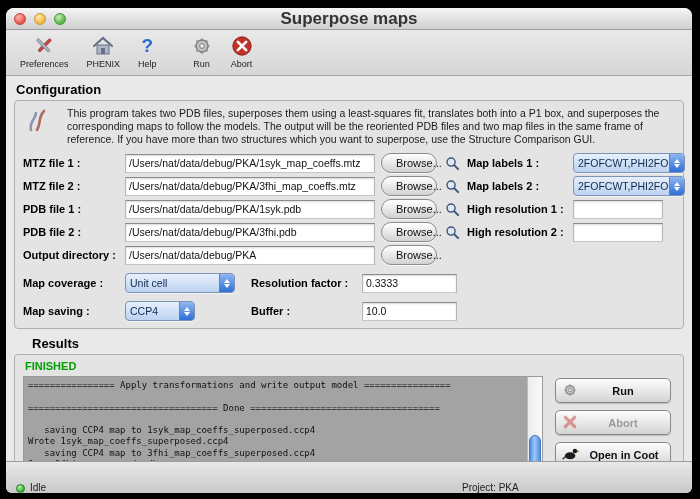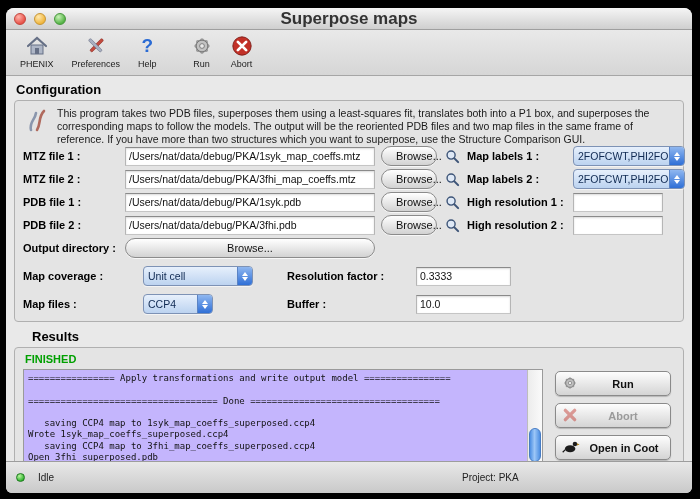--- a/index.html
+++ b/index.html
@@ -26,27 +26,27 @@
           padding:2px 4px; font-size:9px; color:#222; cursor:default; }
   .tool .ticon { height:24px; display:flex; align-items:center; justify-content:center; }
   .tool.sep { margin-left:16px; }
   .help-q { font-size:19px; font-weight:bold; color:#2a6bd4; line-height:22px; }
   
   .content { padding:4px 8px 0; }
   .section-title { font-size:13px; font-weight:bold; color:#000; margin:2px 0 3px 2px; }
   .groupbox { border:1px solid #b0b0b0; border-radius:4px; background:#e4e4e4;
               padding:6px 8px; }
   
-  .descrow { display:flex; gap:10px; align-items:flex-start; padding-left:4px; }
+  .descrow { display:flex; gap:20px; align-items:flex-start; margin-bottom:7px; padding-left:4px; }
   .desc { font-size:10.5px; line-height:13px; color:#1a1a1a; max-width:610px; }
   
   .frow { display:grid; grid-template-columns:96px 250px 56px 18px 100px 112px;
           column-gap:6px; align-items:center; margin-bottom:3px; }
   .frow2 { display:grid; grid-template-columns:96px 120px 105px 95px;
-           column-gap:24px; align-items:center; margin-bottom:4px; margin-top:8px; }
+           column-gap:6px; align-items:center; margin-bottom:4px; margin-top:8px; }
   .flabel { font-size:11px; font-weight:bold; color:#000; white-space:nowrap; }
   .tfield { height:19px; border:1px solid; border-color:#8a8a8a #b5b5b5 #c5c5c5 #b5b5b5;
             background:#fff; font-family:"Liberation Sans",sans-serif; font-size:10.5px;
             padding:0 3px; width:100%; color:#111; box-shadow:inset 0 1px 2px rgba(0,0,0,.15); }
   .tfield.hres { width:90px; }
   .tfield.small { width:95px; }
   .mac-btn { height:20px; border:1px solid #8b8b8b; border-radius:10px;
              background:linear-gradient(#ffffff,#d2d2d2); font-family:"Liberation Sans",sans-serif;
              font-size:11px; color:#111; padding:0 14px; box-shadow:0 1px 0 rgba(255,255,255,.7); }
   .mag { display:flex; align-items:center; justify-content:center; cursor:pointer; }
@@ -61,21 +61,21 @@
                    align-items:center; justify-content:center; gap:1px; }
   .tu { width:0; height:0; border-left:3px solid transparent; border-right:3px solid transparent;
         border-bottom:4px solid #fff; }
   .td { width:0; height:0; border-left:3px solid transparent; border-right:3px solid transparent;
         border-top:4px solid #fff; }
   .combo.w110 { width:110px; } .combo.w70 { width:70px; } .combo.w112 { width:112px; }
   
   .results-box { margin-top:2px; padding:4px 8px 8px; }
   .finished { color:#00a000; font-weight:bold; font-size:11px; margin:1px 0 4px 2px; }
   .results-body { display:flex; gap:12px; }
-  .console { position:relative; background:#c4b5fd; border:1px solid #9a9a9a;
+  .console { position:relative; background:#a3a3a3; border:1px solid #9a9a9a;
              width:520px; height:120px; overflow:hidden; }
   .console-text { padding:3px 20px 3px 4px; }
   .console-line { font-family:"DejaVu Sans Mono", monospace; font-size:9px;
                   line-height:11.3px; min-height:11.3px; white-space:pre; color:#111; }
   .vscroll { position:absolute; top:0; right:0; bottom:0; width:15px;
              border-left:1px solid #bdbdbd; background:linear-gradient(90deg,#ececec,#fafafa); }
   .vthumb { position:absolute; left:1px; right:1px; top:58px; height:34px; border-radius:7px;
             background:linear-gradient(90deg,#4d8fe3,#9cc6f7 45%,#4d8fe3); border:1px solid #477cc4; }
   .varrows { position:absolute; bottom:1px; left:0; right:0; height:22px;
              display:flex; flex-direction:column; align-items:center; justify-content:center; gap:4px; }
@@ -85,58 +85,58 @@
   .action-btn { display:flex; align-items:center; height:25px; border:1px solid #8a8a8a;
                 border-radius:5px; background:linear-gradient(#fdfdfd,#d4d4d4);
                 font-family:"Liberation Sans",sans-serif; font-size:11px; font-weight:bold; color:#111;
                 padding:0 6px; gap:4px; box-shadow:0 1px 1px rgba(0,0,0,.2); }
   .action-btn .alabel { flex:1; text-align:center; }
   .action-btn.disabled { color:#9a9a9a; }
   .action-btn.disabled svg { opacity:.45; }
   
   .statusbar { position:absolute; left:0; right:0; bottom:0; height:32px;
                background:linear-gradient(#e8e8e8,#c9c9c9); border-top:1px solid #9d9d9d;
-               display:flex; align-items:center; padding:0 10px; font-size:10px; color:#222;gap:8px; }
+               display:flex; align-items:flex-end; padding:0 10px; font-size:10px; color:#222; }
   .dot { width:9px; height:9px; border-radius:50%; margin-right:5px;
          background:radial-gradient(circle at 35% 30%, #b9f59f, #2db22d 75%); border:1px solid #1e7a1e; }
   .project { position:absolute; left:456px; }
 </style>
 </head>
 <body>
 
 <div class="window">
 
   <div class="titlebar">
     <div class="tl-group">
       <span class="tl red"></span>
       <span class="tl yellow"></span>
       <span class="tl green"></span>
     </div>
     <span class="title">Superpose maps</span>
   </div>
 
   <div class="toolbar">
+    <div class="tool">
+      <span class="ticon">
+        <svg width="24" height="24" viewBox="0 0 24 24">
+            <rect x="10.5" y="2.5" width="3" height="17" rx="1.5" fill="#c24a3e" stroke="#8c3329" stroke-width=".6" transform="rotate(45 12 12)"></rect>
+            <rect x="10.5" y="2.5" width="3" height="17" rx="1.5" fill="#a8afc0" stroke="#6d7488" stroke-width=".6" transform="rotate(-45 12 12)"></rect>
+          </svg>
+      </span>
+      <span>Preferences</span>
+    </div>
     <div class="tool">
       <span class="ticon">
         <svg width="24" height="24" viewBox="0 0 24 24">
             <path d="M3 12 L12 4 L21 12" fill="none" stroke="#667086" stroke-width="2.2" stroke-linecap="round"></path>
             <rect x="6" y="11" width="12" height="9" fill="#aeb6c6" stroke="#667086"></rect>
             <rect x="10" y="14" width="4" height="6" fill="#667086"></rect>
           </svg>
       </span>
       <span>PHENIX</span>
-    </div>
-    <div class="tool">
-      <span class="ticon">
-        <svg width="24" height="24" viewBox="0 0 24 24">
-            <rect x="10.5" y="2.5" width="3" height="17" rx="1.5" fill="#c24a3e" stroke="#8c3329" stroke-width=".6" transform="rotate(45 12 12)"></rect>
-            <rect x="10.5" y="2.5" width="3" height="17" rx="1.5" fill="#a8afc0" stroke="#6d7488" stroke-width=".6" transform="rotate(-45 12 12)"></rect>
-          </svg>
-      </span>
-      <span>Preferences</span>
     </div>
     <div class="tool">
       <span class="ticon">
           <span class="help-q">?</span>
         </span>
       <span>Help</span>
     </div>
     <div class="tool sep">
       <span class="ticon">
         <svg width="22" height="22" viewBox="0 0 24 24">
@@ -237,41 +237,42 @@
               <circle cx="6.5" cy="6.5" r="4.3" fill="#dfe9f6" stroke="#3e5578" stroke-width="1.5"></circle>
               <line x1="10" y1="10" x2="14" y2="14" stroke="#3e5578" stroke-width="2.2" stroke-linecap="round"></line>
             </svg>
         </span>
         <label class="flabel">High resolution 2 :</label>
         <input class="tfield hres" readonly="" value="" style="">
       </div>
 
       <div class="frow">
         <label class="flabel">Output directory :</label>
+        <input class="tfield" readonly="" value="/Users/nat/data/debug/PKA" style="">
         <button class="mac-btn">Browse...</button>
         <span></span>
           <span></span>
           <span></span>
       </div>
 
       <div class="frow2">
         <label class="flabel">Map coverage :</label>
         <div class="combo w110">
           <span class="combo-text">Unit cell</span>
           <span class="arrows">
               <i class="tu"></i>
               <i class="td"></i>
             </span>
         </div>
         <label class="flabel">Resolution factor :</label>
         <input class="tfield small" readonly="" value="0.3333" style="">
       </div>
 
       <div class="frow2" style="margin-bottom:1px;">
-        <label class="flabel">Map files :</label>
+        <label class="flabel">Map saving :</label>
         <div class="combo w70">
           <span class="combo-text">CCP4</span>
           <span class="arrows">
               <i class="tu"></i>
               <i class="td"></i>
             </span>
         </div>
         <label class="flabel">Buffer :</label>
         <input class="tfield small" readonly="" value="10.0" style="">
       </div>

